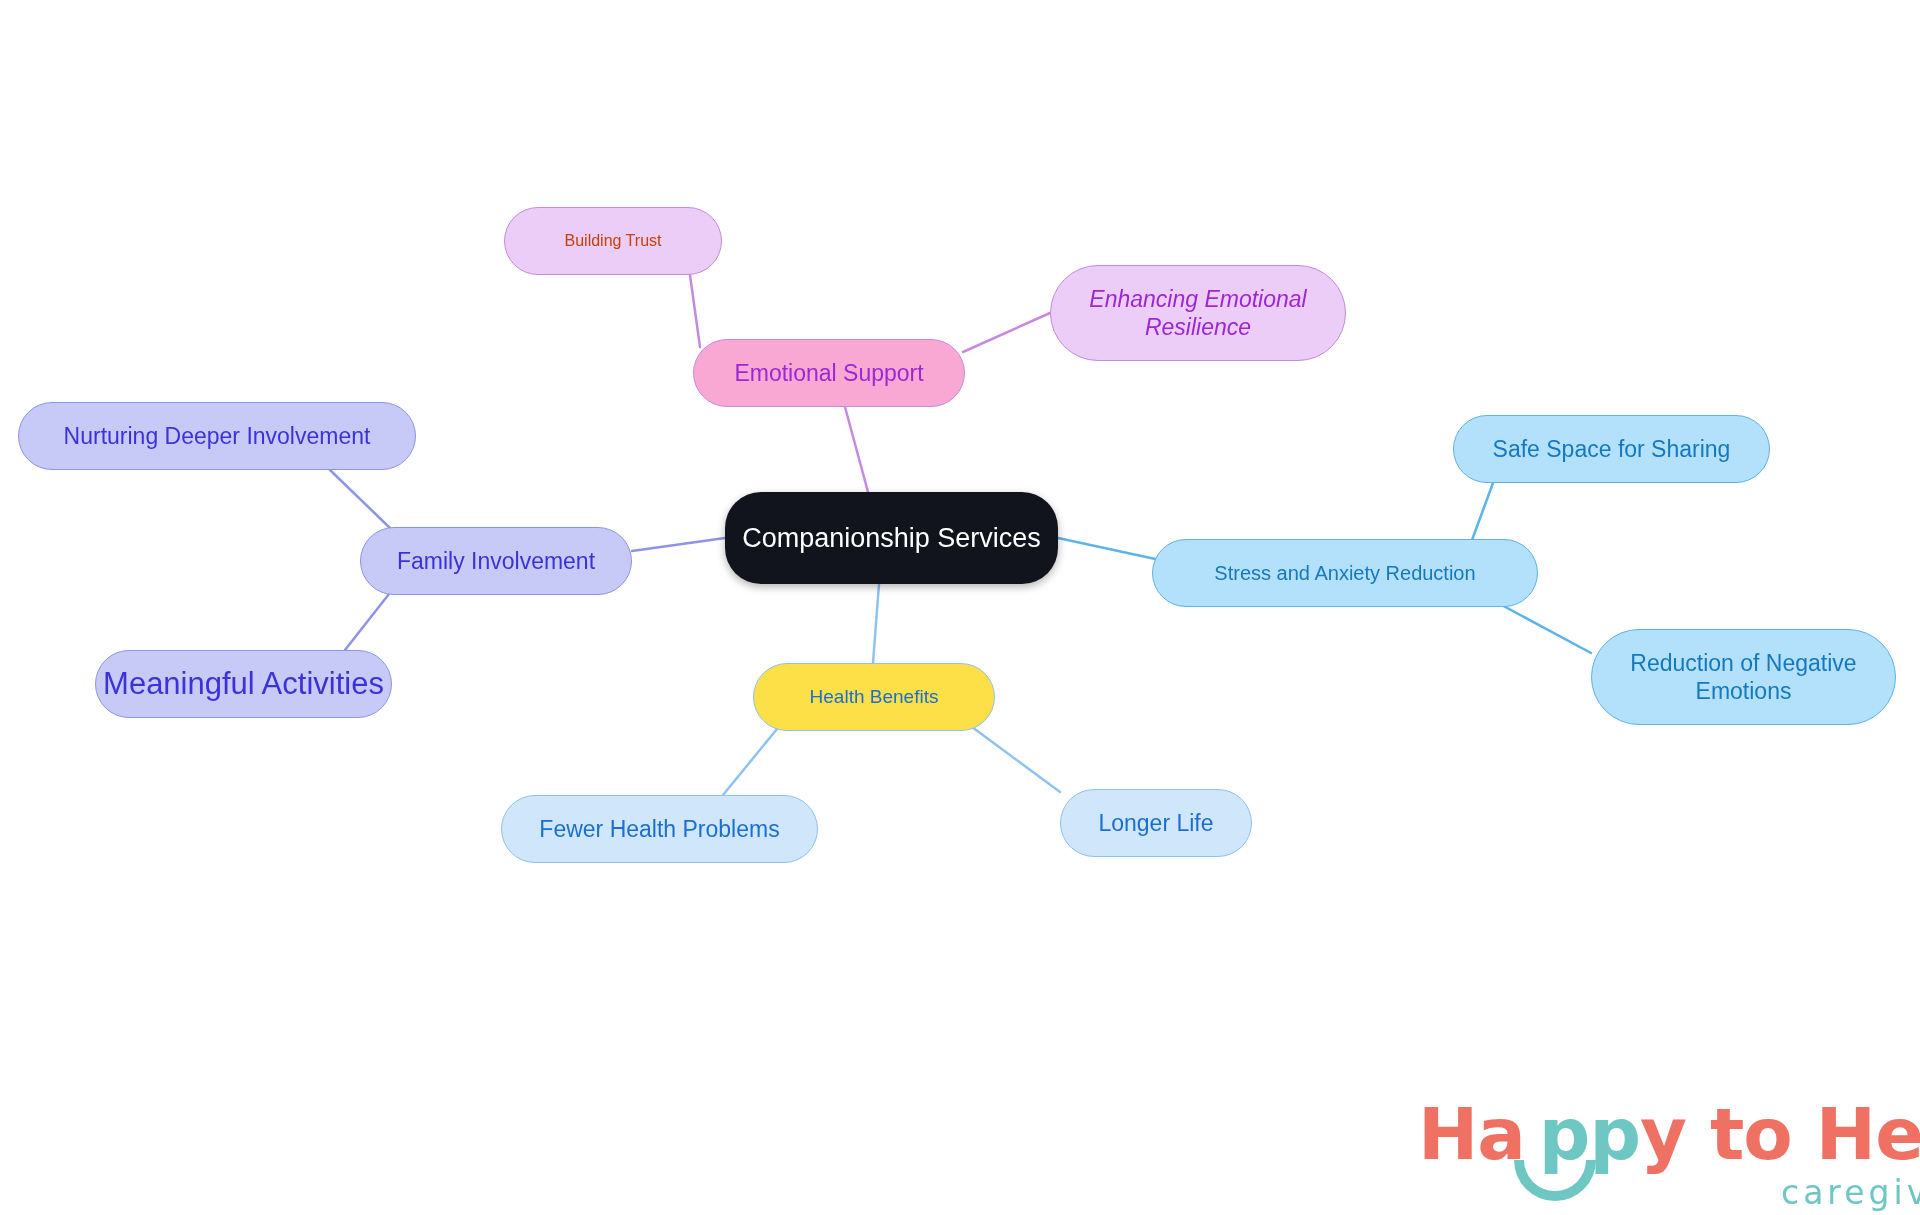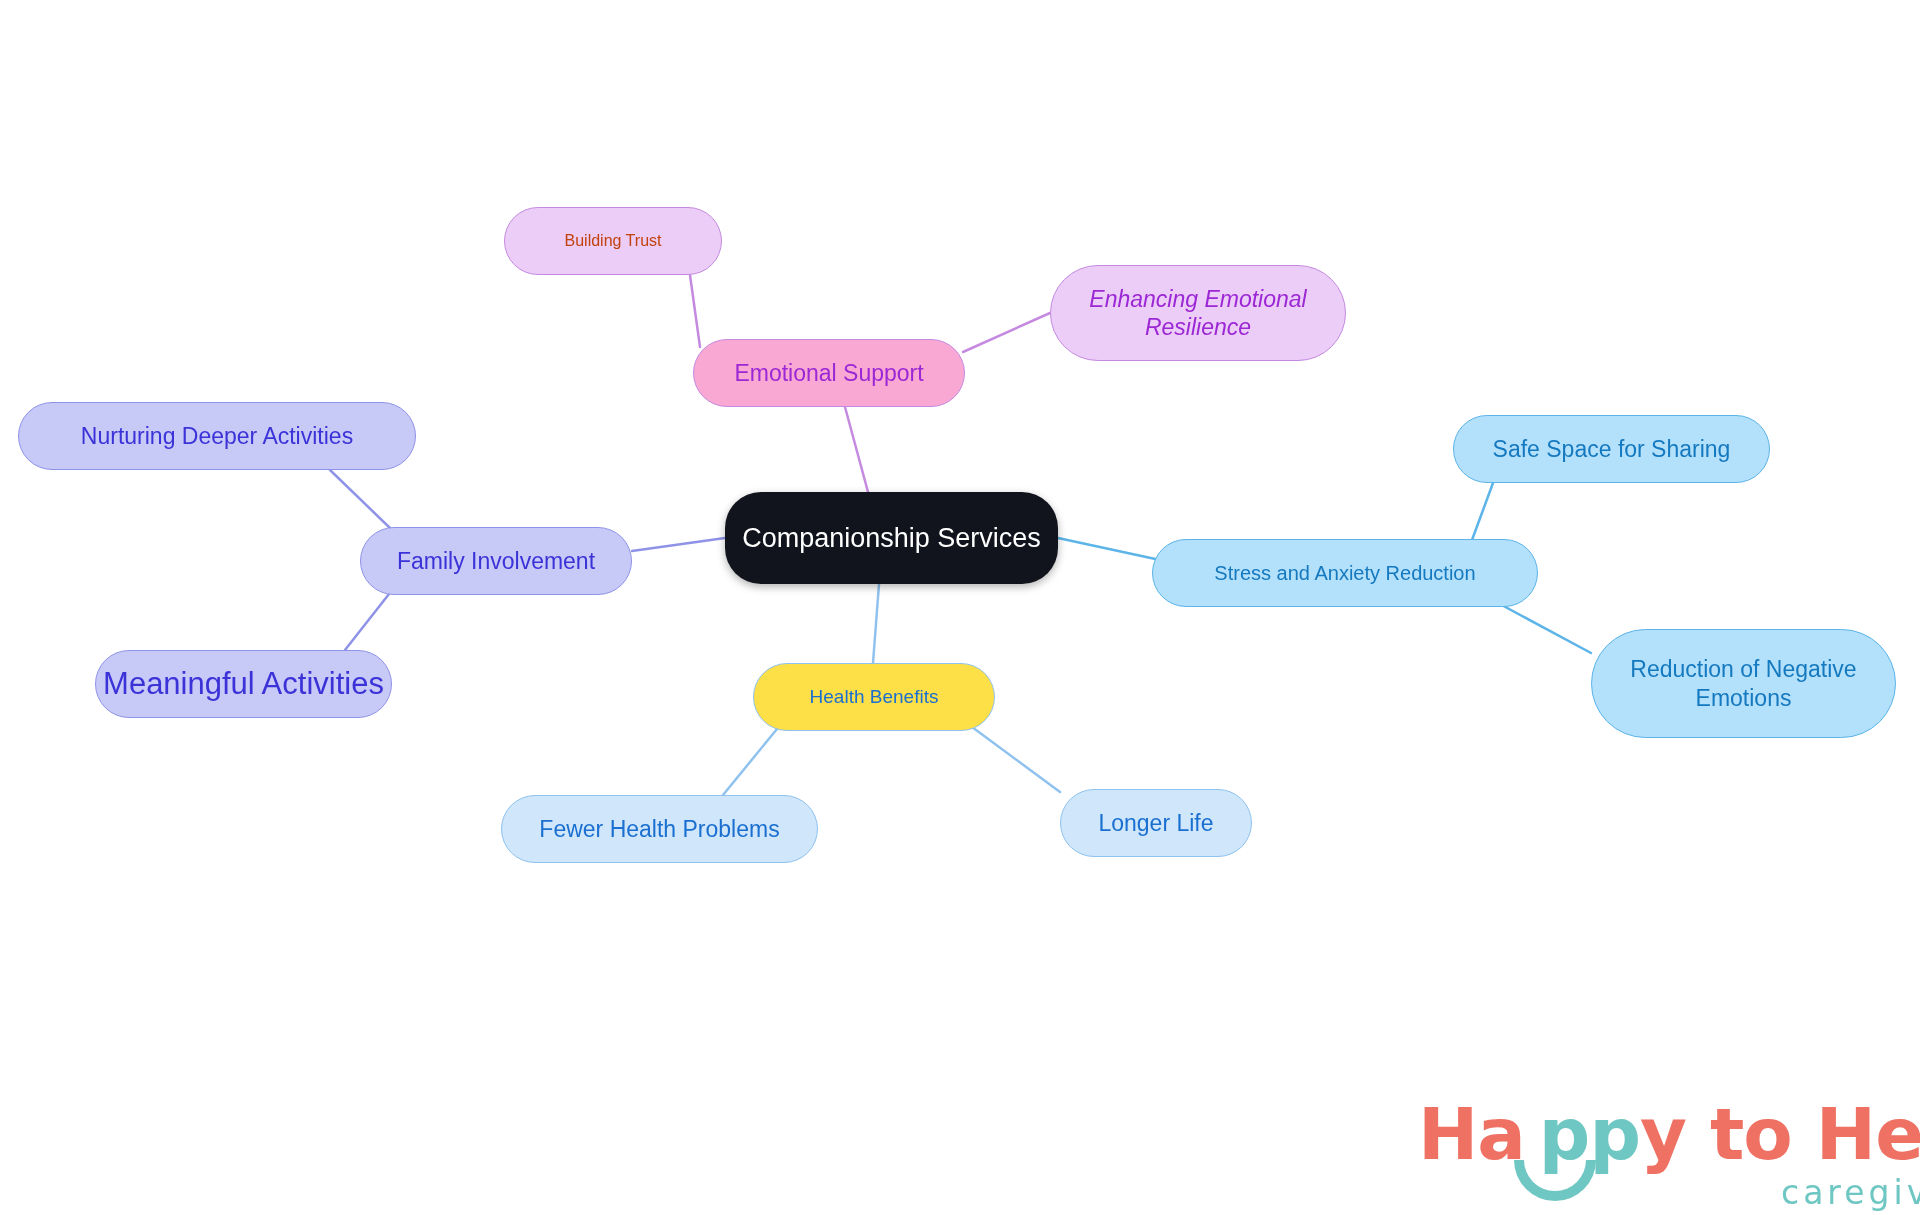--- a/index.html
+++ b/index.html
@@ -111,25 +111,25 @@
       <line x1="972" y1="727" x2="1060" y2="792" stroke="#8fc2ee" stroke-width="2.5" stroke-linecap="round"></line>
     </svg>
 
   <div id="node-layer">
       <div class="node root" style="left: 725px; top: 492px; width: 333px; height: 92px; background: rgb(17, 20, 28); border-color: rgb(17, 20, 28); color: rgb(255, 255, 255); font-size: 27px;"><span class="node-label">Companionship Services</span></div>
       <div class="node" style="left: 693px; top: 339px; width: 272px; height: 68px; background: #f9a8d4; border-color: rgb(197, 138, 224); color: rgb(156, 39, 212); font-size: 23px;"><span class="node-label">Emotional Support</span></div>
       <div class="node" style="left: 504px; top: 207px; width: 218px; height: 68px; background: rgb(236, 205, 247); border-color: rgb(197, 138, 224); color: #c2410c; font-size: 16px;"><span class="node-label">Building Trust</span></div>
       <div class="node" style="left: 1050px; top: 265px; width: 296px; height: 96px; background: rgb(236, 205, 247); border-color: rgb(197, 138, 224); color: rgb(156, 39, 212); font-size: 23px; font-style: italic;"><span class="node-label">Enhancing Emotional
 Resilience</span></div>
       <div class="node" style="left: 360px; top: 527px; width: 272px; height: 68px; background: rgb(199, 201, 247); border-color: rgb(143, 147, 232); color: rgb(59, 51, 216); font-size: 23px;"><span class="node-label">Family Involvement</span></div>
-      <div class="node" style="left: 18px; top: 402px; width: 398px; height: 68px; background: rgb(199, 201, 247); border-color: rgb(143, 147, 232); color: rgb(59, 51, 216); font-size: 23px;"><span class="node-label">Nurturing Deeper Activities</span></div>
+      <div class="node" style="left: 18px; top: 402px; width: 398px; height: 68px; background: rgb(199, 201, 247); border-color: rgb(143, 147, 232); color: rgb(59, 51, 216); font-size: 23px;"><span class="node-label">Nurturing Deeper Involvement</span></div>
       <div class="node" style="left: 95px; top: 650px; width: 297px; height: 68px; background: rgb(199, 201, 247); border-color: rgb(143, 147, 232); color: rgb(59, 51, 216); font-size: 31px;"><span class="node-label">Meaningful Activities</span></div>
       <div class="node" style="left: 1152px; top: 539px; width: 386px; height: 68px; background: rgb(179, 224, 251); border-color: rgb(92, 180, 232); color: rgb(21, 121, 191); font-size: 20px;"><span class="node-label">Stress and Anxiety Reduction</span></div>
       <div class="node" style="left: 1453px; top: 415px; width: 317px; height: 68px; background: rgb(179, 224, 251); border-color: rgb(92, 180, 232); color: rgb(21, 121, 191); font-size: 23px;"><span class="node-label">Safe Space for Sharing</span></div>
-      <div class="node" style="left: 1591px; top: 629px; width: 305px; height: 109px; background: rgb(179, 224, 251); border-color: rgb(92, 180, 232); color: rgb(21, 121, 191); font-size: 23px;"><span class="node-label">Reduction of Negative
+      <div class="node" style="left: 1591px; top: 629px; width: 305px; height: 96px; background: rgb(179, 224, 251); border-color: rgb(92, 180, 232); color: rgb(21, 121, 191); font-size: 23px;"><span class="node-label">Reduction of Negative
 Emotions</span></div>
       <div class="node" style="left: 753px; top: 663px; width: 242px; height: 68px; background: #fde047; border-color: rgb(143, 194, 238); color: rgb(26, 111, 208); font-size: 19px;"><span class="node-label">Health Benefits</span></div>
       <div class="node" style="left: 501px; top: 795px; width: 317px; height: 68px; background: rgb(207, 230, 251); border-color: rgb(143, 194, 238); color: rgb(26, 111, 208); font-size: 23px;"><span class="node-label">Fewer Health Problems</span></div>
       <div class="node" style="left: 1060px; top: 789px; width: 192px; height: 68px; background: rgb(207, 230, 251); border-color: rgb(143, 194, 238); color: rgb(26, 111, 208); font-size: 23px;"><span class="node-label">Longer Life</span></div>
     </div>
 
   <div id="logo" style="left: 1418px; top: 1098px;">
     <div class="logo-wordmark">
       <span class="logo-seg" style="color: rgb(239, 113, 99);">Ha</span><span class="logo-seg" style="color: rgb(111, 199, 195); margin-left: 14px;">pp</span><span class="logo-seg" style="color: rgb(239, 113, 99);">y to Help</span>
       <span class="logo-smile" style="border-color: rgb(111, 199, 195);"></span>

